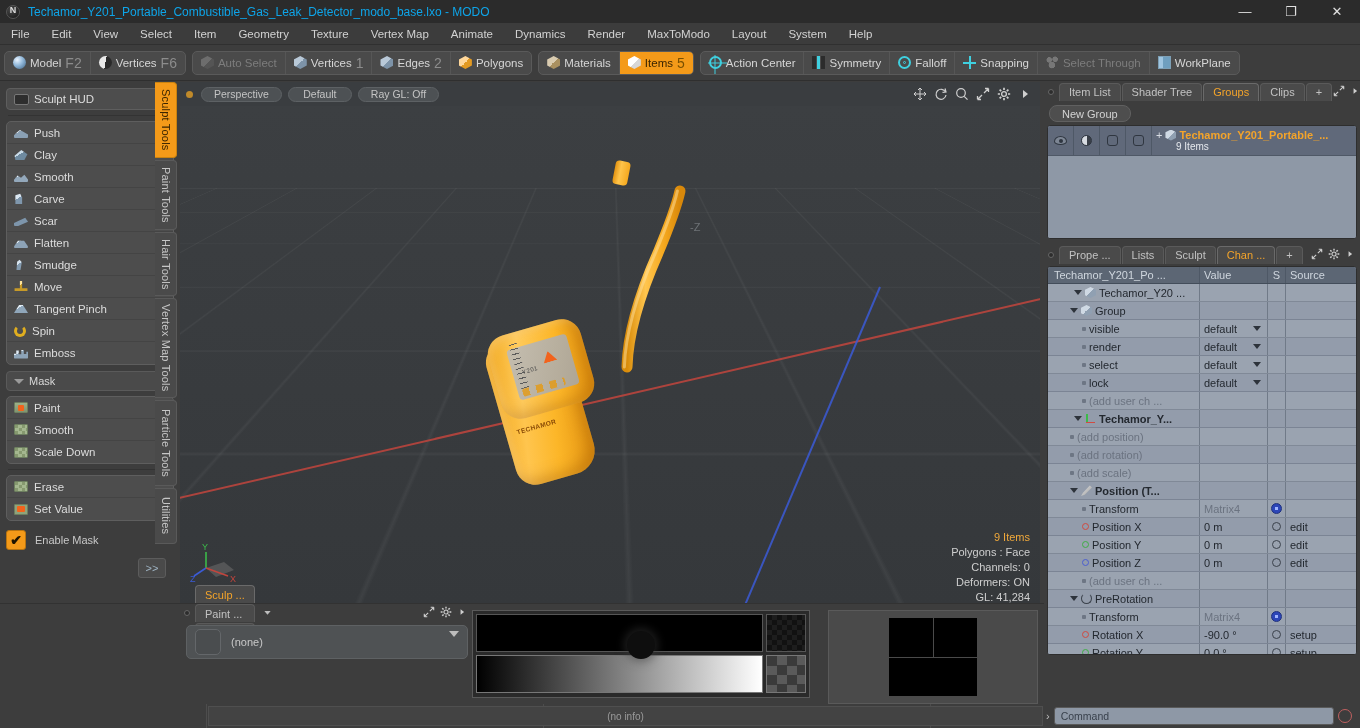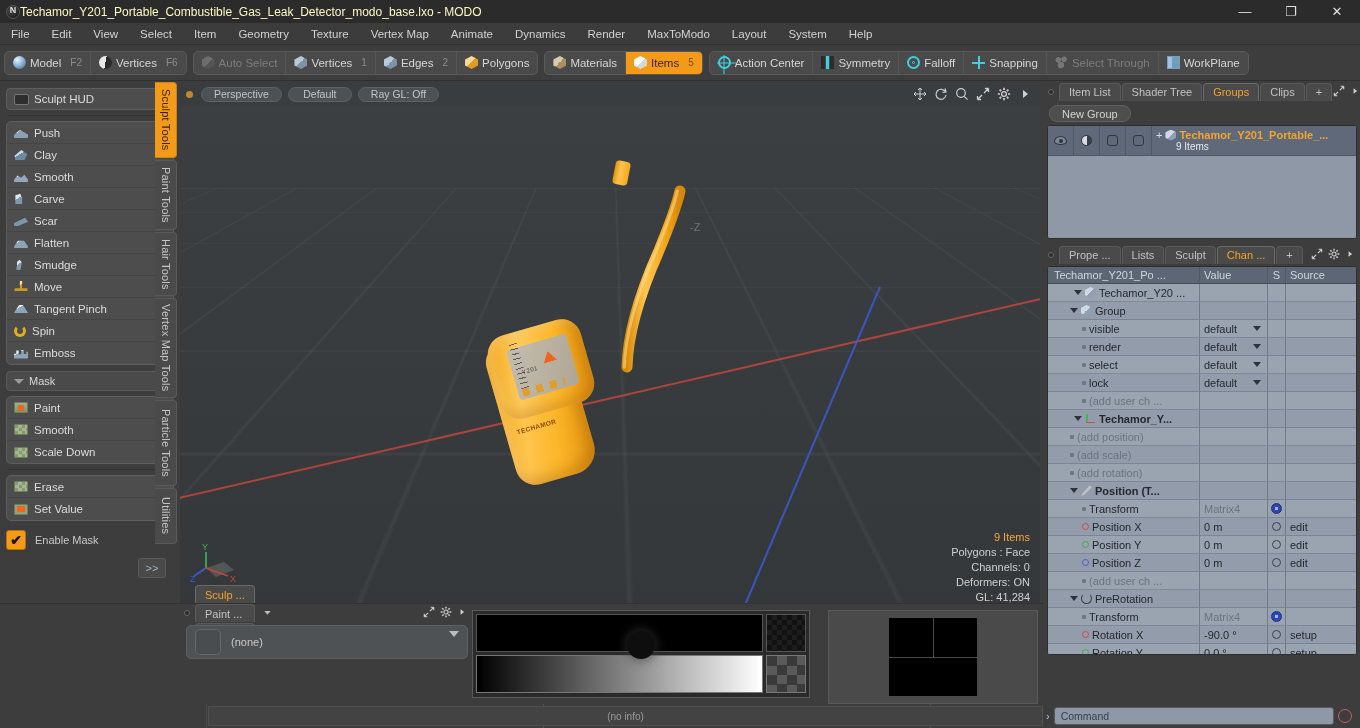--- a/index.html
+++ b/index.html
@@ -14,21 +14,21 @@
 
   
   .titlebar { position:absolute; left:0; top:0; width:1360px; height:23px;
     background:#2b2b2b; display:flex; align-items:center; }
   .title-logo { width:14px; height:14px; border-radius:50%;
     background:radial-gradient(circle at 35% 32%, #4a4a4a, #111);
     margin-left:6px; position:relative; flex:none;
     border:1px solid #555; }
   .title-logo::after{ content:"N"; position:absolute; left:0; top:-1px; width:100%;
     text-align:center; font-size:9px; color:#ddd; font-weight:bold; }
-  .title-text { margin-left:0; font-size:12px; color:#fef9c3; white-space:nowrap;}
+  .title-text { margin-left:8px; font-size:12px; color:#0ea5e9; white-space:nowrap;}
   .win-btns { margin-left:auto; display:flex; height:23px; }
   .win-btn { width:46px; height:23px; display:flex; align-items:center; justify-content:center;
     color:#e0e0e0; font-size:13px; }
 
   
   .menubar { position:absolute; left:0; top:23px; width:1360px; height:22px;
     background:#3c3c3c; display:flex; align-items:center;
     border-bottom:1px solid #303030; }
   .menu-item { padding:0 11px; height:22px; line-height:22px; color:#d2d2d2; font-size:11.5px;}
 
@@ -38,21 +38,21 @@
     border-bottom:1px solid #2f2f2f; }
   .tb-group { display:flex; align-items:center; height:24px;
     background:#4a4a4a; border:1px solid #5a5a5a; border-radius:5px;
     margin-right:6px; overflow:hidden; }
   .tb-btn { display:flex; align-items:center; gap:4px; height:100%;
     padding:0 8px; color:#d6d6d6; font-size:11.5px; white-space:nowrap;
     border-right:1px solid #565656; }
   .tb-btn:last-child{ border-right:none; }
   .tb-btn.dim { color:#7d7d7d; }
   .tb-btn.active { background:#f49a19; color:#3a2400; }
-  .tb-btn .kbd { color:#8c8c8c; font-size:10px; margin-left:5px;}
+  .tb-btn .kbd { color:#8c8c8c; font-size:14px; }
   .tb-btn.active .kbd { color:#7a5000; }
   .ico { width:13px; height:13px; flex:none; display:inline-block; position:relative; }
   .ico-sphere { border-radius:50%;
     background:radial-gradient(circle at 33% 30%, #eaf4ff 0%, #8fb6d8 45%, #3d5f80 100%); }
   .ico-presets { border-radius:50%;
     background:linear-gradient(100deg,#e8e8e8 0 50%, #2a2a2a 50% 100%); }
   .ico-cube { background:
      linear-gradient(135deg, #b9c9d8 0 50%, #7d93a8 50% 100%);
      clip-path:polygon(50% 0,100% 26%,100% 74%,50% 100%,0 74%,0 26%); }
   .ico-cube.gray { background:linear-gradient(135deg,#6d6d6d 0 50%,#555 50% 100%); }
@@ -885,34 +885,34 @@
                 <span></span>
               </div>
               <div class="c-c3"></div>
               <div class="c-c4">
                 <span></span>
               </div>
             </div>
             <div class="c-row">
               <div class="c-c1 indent2">
                 <span class="disc"></span>
-                <span class="c-dim" style="white-space: nowrap; overflow: hidden;">(add scale)</span>
+                <span class="c-dim" style="white-space: nowrap; overflow: hidden;">(add rotation)</span>
               </div>
               <div class="c-c2">
                 <span></span>
               </div>
               <div class="c-c3"></div>
               <div class="c-c4">
                 <span></span>
               </div>
             </div>
             <div class="c-row">
               <div class="c-c1 indent2">
                 <span class="disc"></span>
-                <span class="c-dim" style="white-space: nowrap; overflow: hidden;">(add rotation)</span>
+                <span class="c-dim" style="white-space: nowrap; overflow: hidden;">(add scale)</span>
               </div>
               <div class="c-c2">
                 <span></span>
               </div>
               <div class="c-c3"></div>
               <div class="c-c4">
                 <span></span>
               </div>
             </div>
             <div class="c-row">

